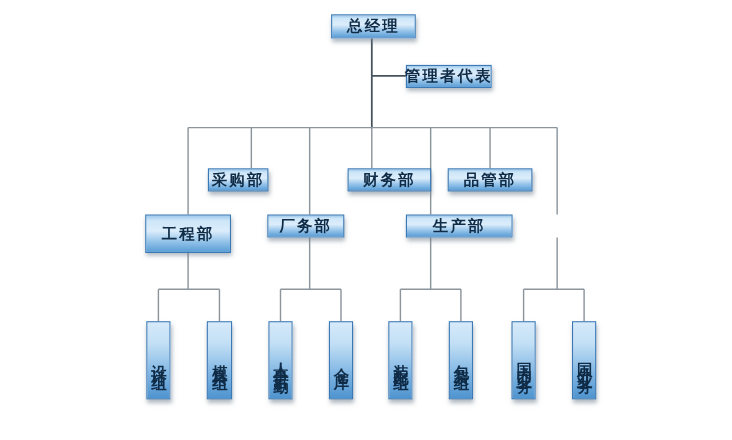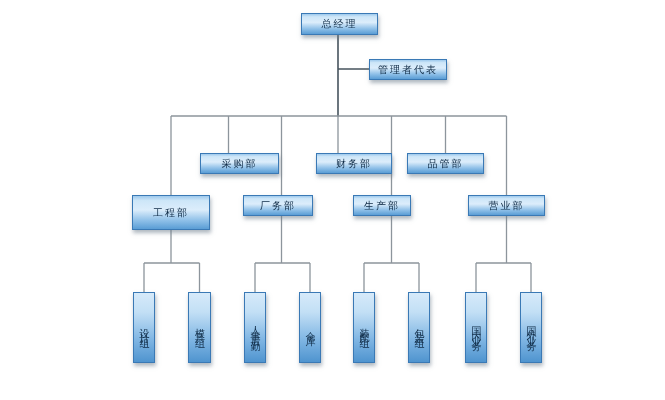--- a/index.html
+++ b/index.html
@@ -4,21 +4,21 @@
 <style>
   html,body{margin:0;padding:0;background:#ffffff;}
   .stage{
     position:relative;width:665px;height:400px;background:#ffffff;overflow:hidden;
     font-family:"DejaVu Sans","Liberation Sans",sans-serif;
   }
   .wires{position:absolute;left:0;top:0;width:665px;height:400px;}
   .node{
     position:absolute;display:flex;align-items:center;justify-content:center;
     border:1px solid #3a79b5;box-sizing:border-box;
-    color:#0f2b46;font-weight:normal;font-size:10px;
+    color:#0f2b46;font-weight:bold;font-size:14px;
     box-shadow:1px 3px 4px rgba(110,125,140,0.55);
   }
   .hbox{
     background:linear-gradient(180deg,#9ec9ec 0%,#cde6f8 14%,#dcedfb 42%,#8fc0e8 74%,#5a9dd5 100%);
     letter-spacing:2px;white-space:nowrap;
   }
   .vbox{
     background:linear-gradient(180deg,#d6eafa 0%,#c2dff5 28%,#7fb5e3 68%,#4f94cf 100%);
     writing-mode:vertical-rl;text-orientation:upright;letter-spacing:5px;
   }
@@ -47,28 +47,27 @@
 
     <path d="M391.5,216 V263 M364,263 H419 M364,263 V292 M419,263 V292" stroke="#8d959c" stroke-width="1.3" fill="none"></path>
 
     <path d="M506.5,216 V263 M476,263 H531 M476,263 V292 M531,263 V292" stroke="#8d959c" stroke-width="1.3" fill="none"></path>
   </svg>
 
   <div class="node hbox" style="left:301px;top:13px;width:77px;height:22px">总经理</div>
 
   <div class="node hbox" style="left:369px;top:59px;width:78px;height:21px">管理者代表</div>
 
-  <div class="node hbox" style="left:200px;top:153px;width:79px;height:21px">采购部</div>
+  <div class="node hbox" style="left:189px;top:153px;width:55px;height:21px">采购部</div>
   <div class="node hbox" style="left:316px;top:153px;width:76px;height:21px">财务部</div>
   <div class="node hbox" style="left:407px;top:153px;width:77px;height:21px">品管部</div>
 
   <div class="node hbox" style="left:132px;top:195px;width:78px;height:35px">工程部</div>
   <div class="node hbox" style="left:243px;top:195px;width:70px;height:21px">厂务部</div>
-  <div class="node hbox" style="left:353px;top:195px;width:58px;height:21px">生产部</div>
-  <div class="node hbox" style="left:468px;top:195px;width:77px;height:21px">营业部</div>
+  <div class="node hbox" style="left:369px;top:195px;width:97px;height:21px">生产部</div>
 
   <div class="node vbox" style="left:133px;top:292px;width:22px;height:71px">设计组</div>
   <div class="node vbox" style="left:188px;top:292px;width:23px;height:71px">模具组</div>
   <div class="node vbox" style="left:244px;top:292px;width:22px;height:71px">人事后勤</div>
   <div class="node vbox" style="left:299px;top:292px;width:22px;height:71px">仓库</div>
   <div class="node vbox" style="left:353px;top:292px;width:22px;height:71px">装配组</div>
   <div class="node vbox" style="left:408px;top:292px;width:22px;height:71px">包装组</div>
   <div class="node vbox" style="left:465px;top:292px;width:22px;height:71px">国内业务</div>
   <div class="node vbox" style="left:520px;top:292px;width:22px;height:71px">国外业务</div>
 

